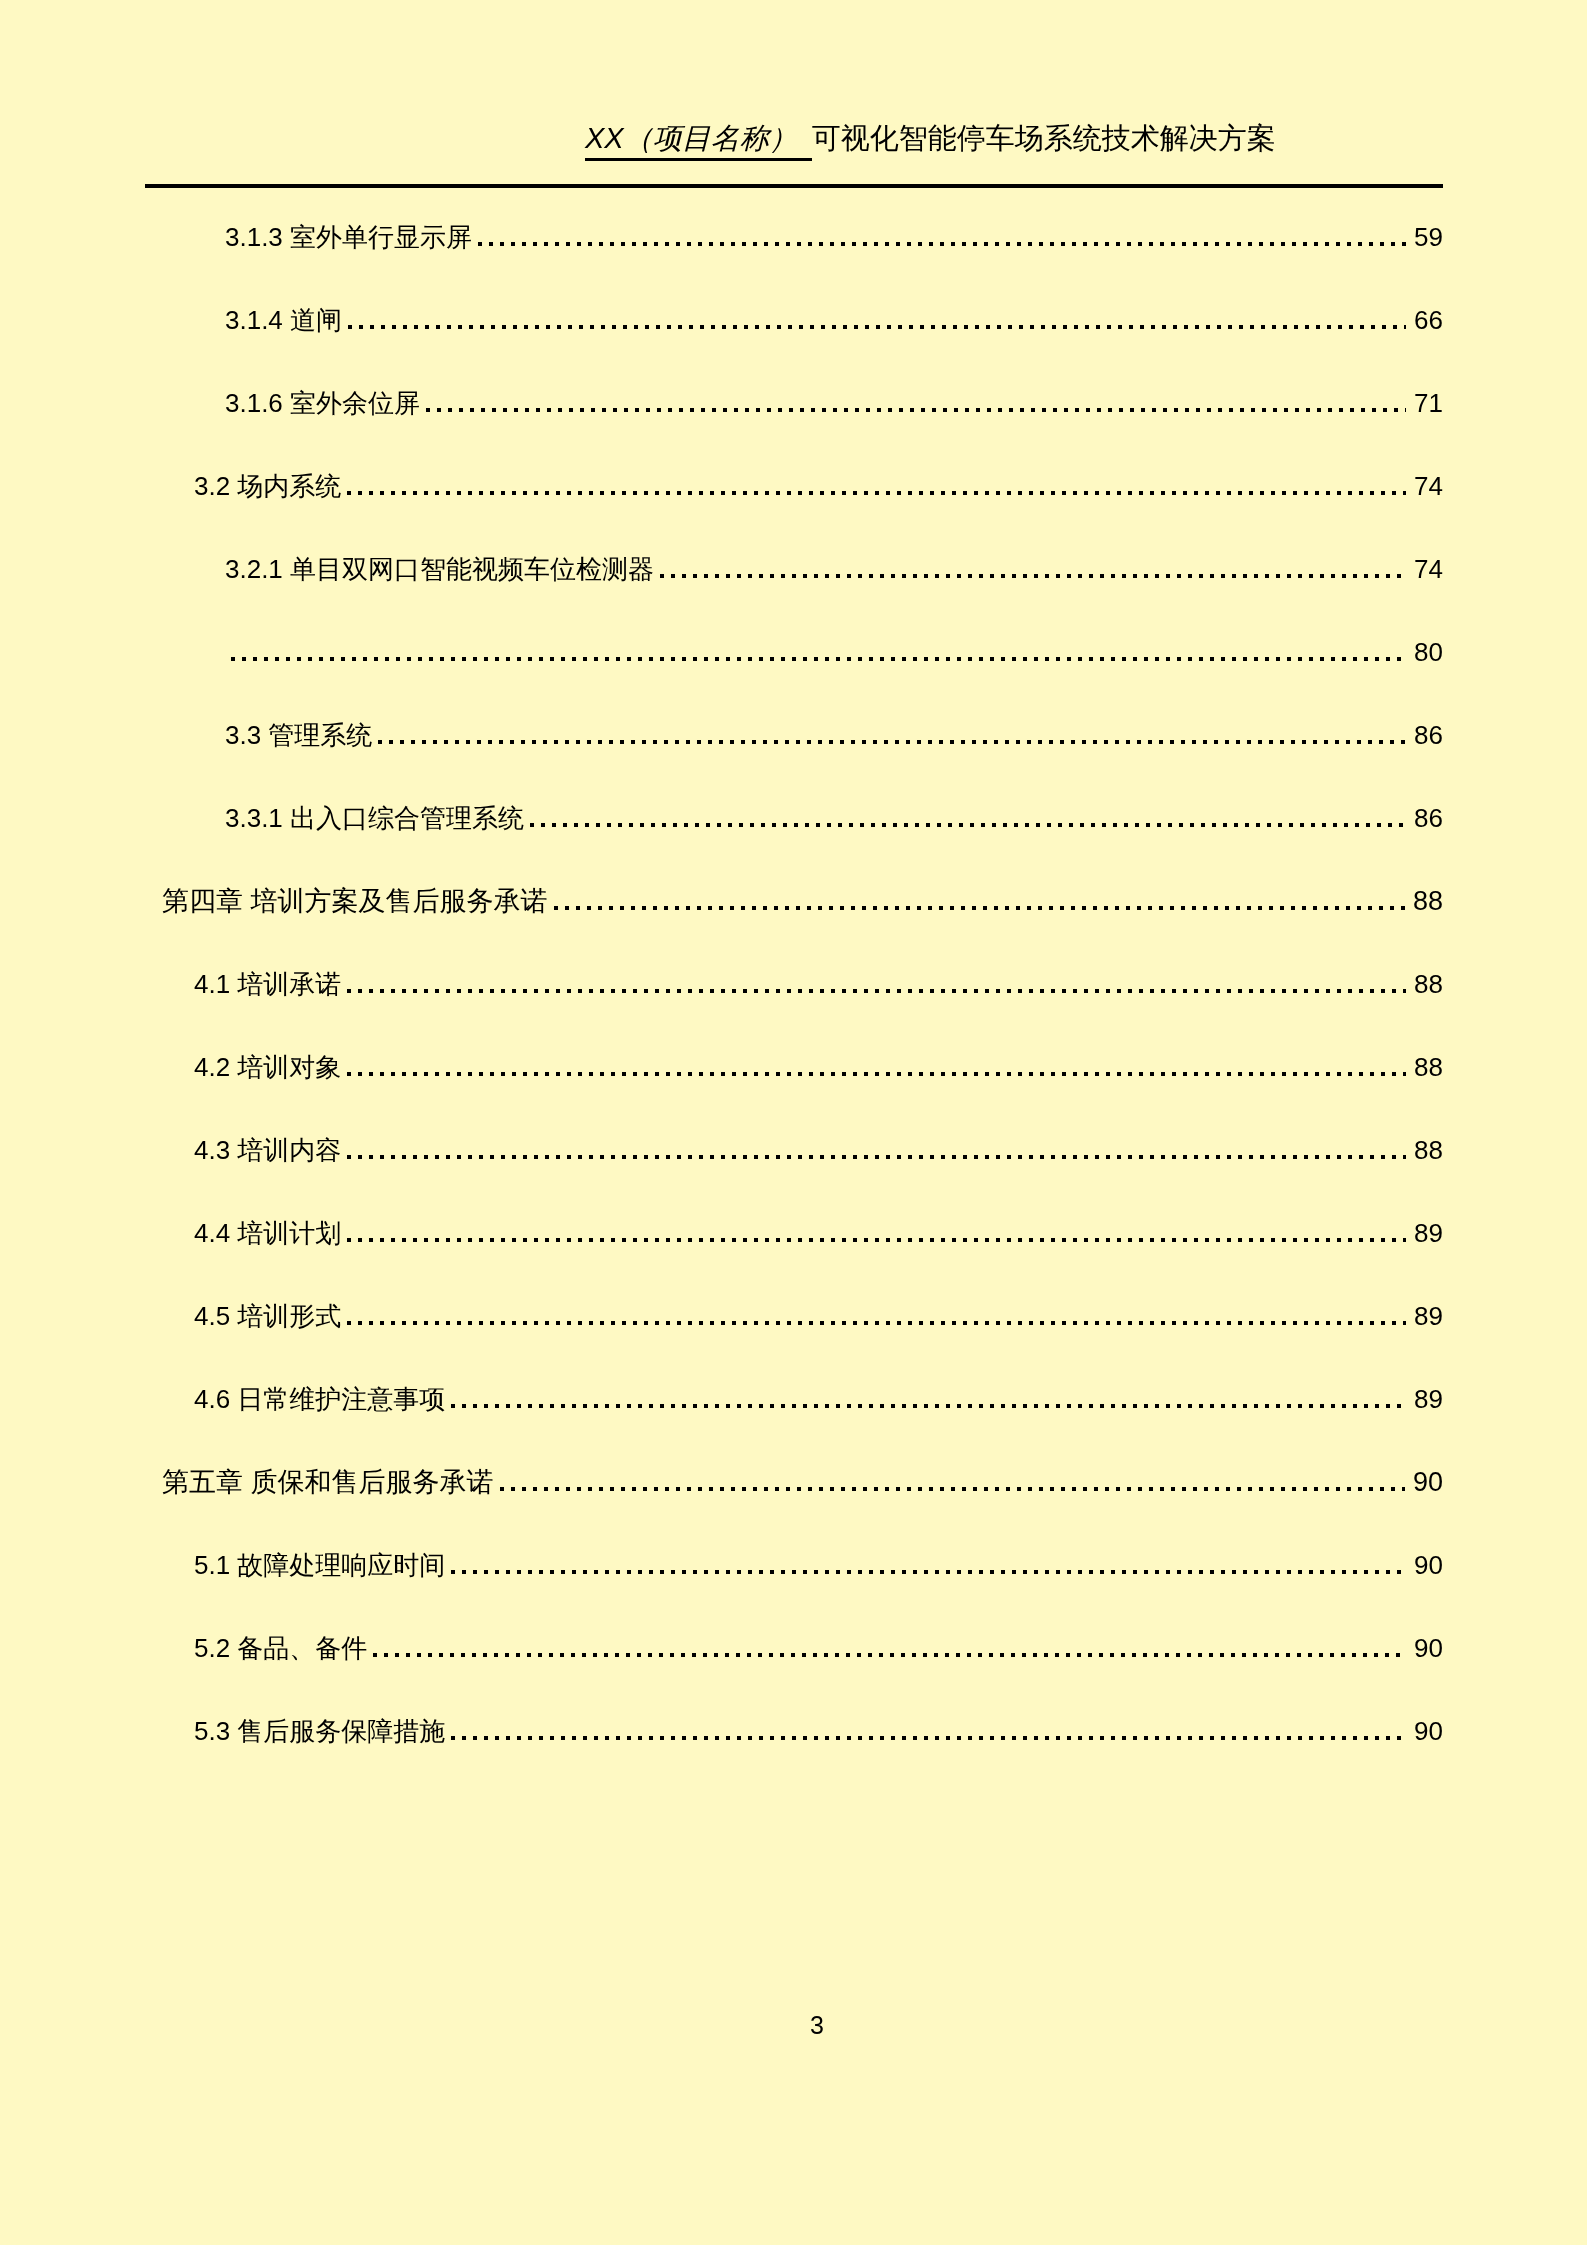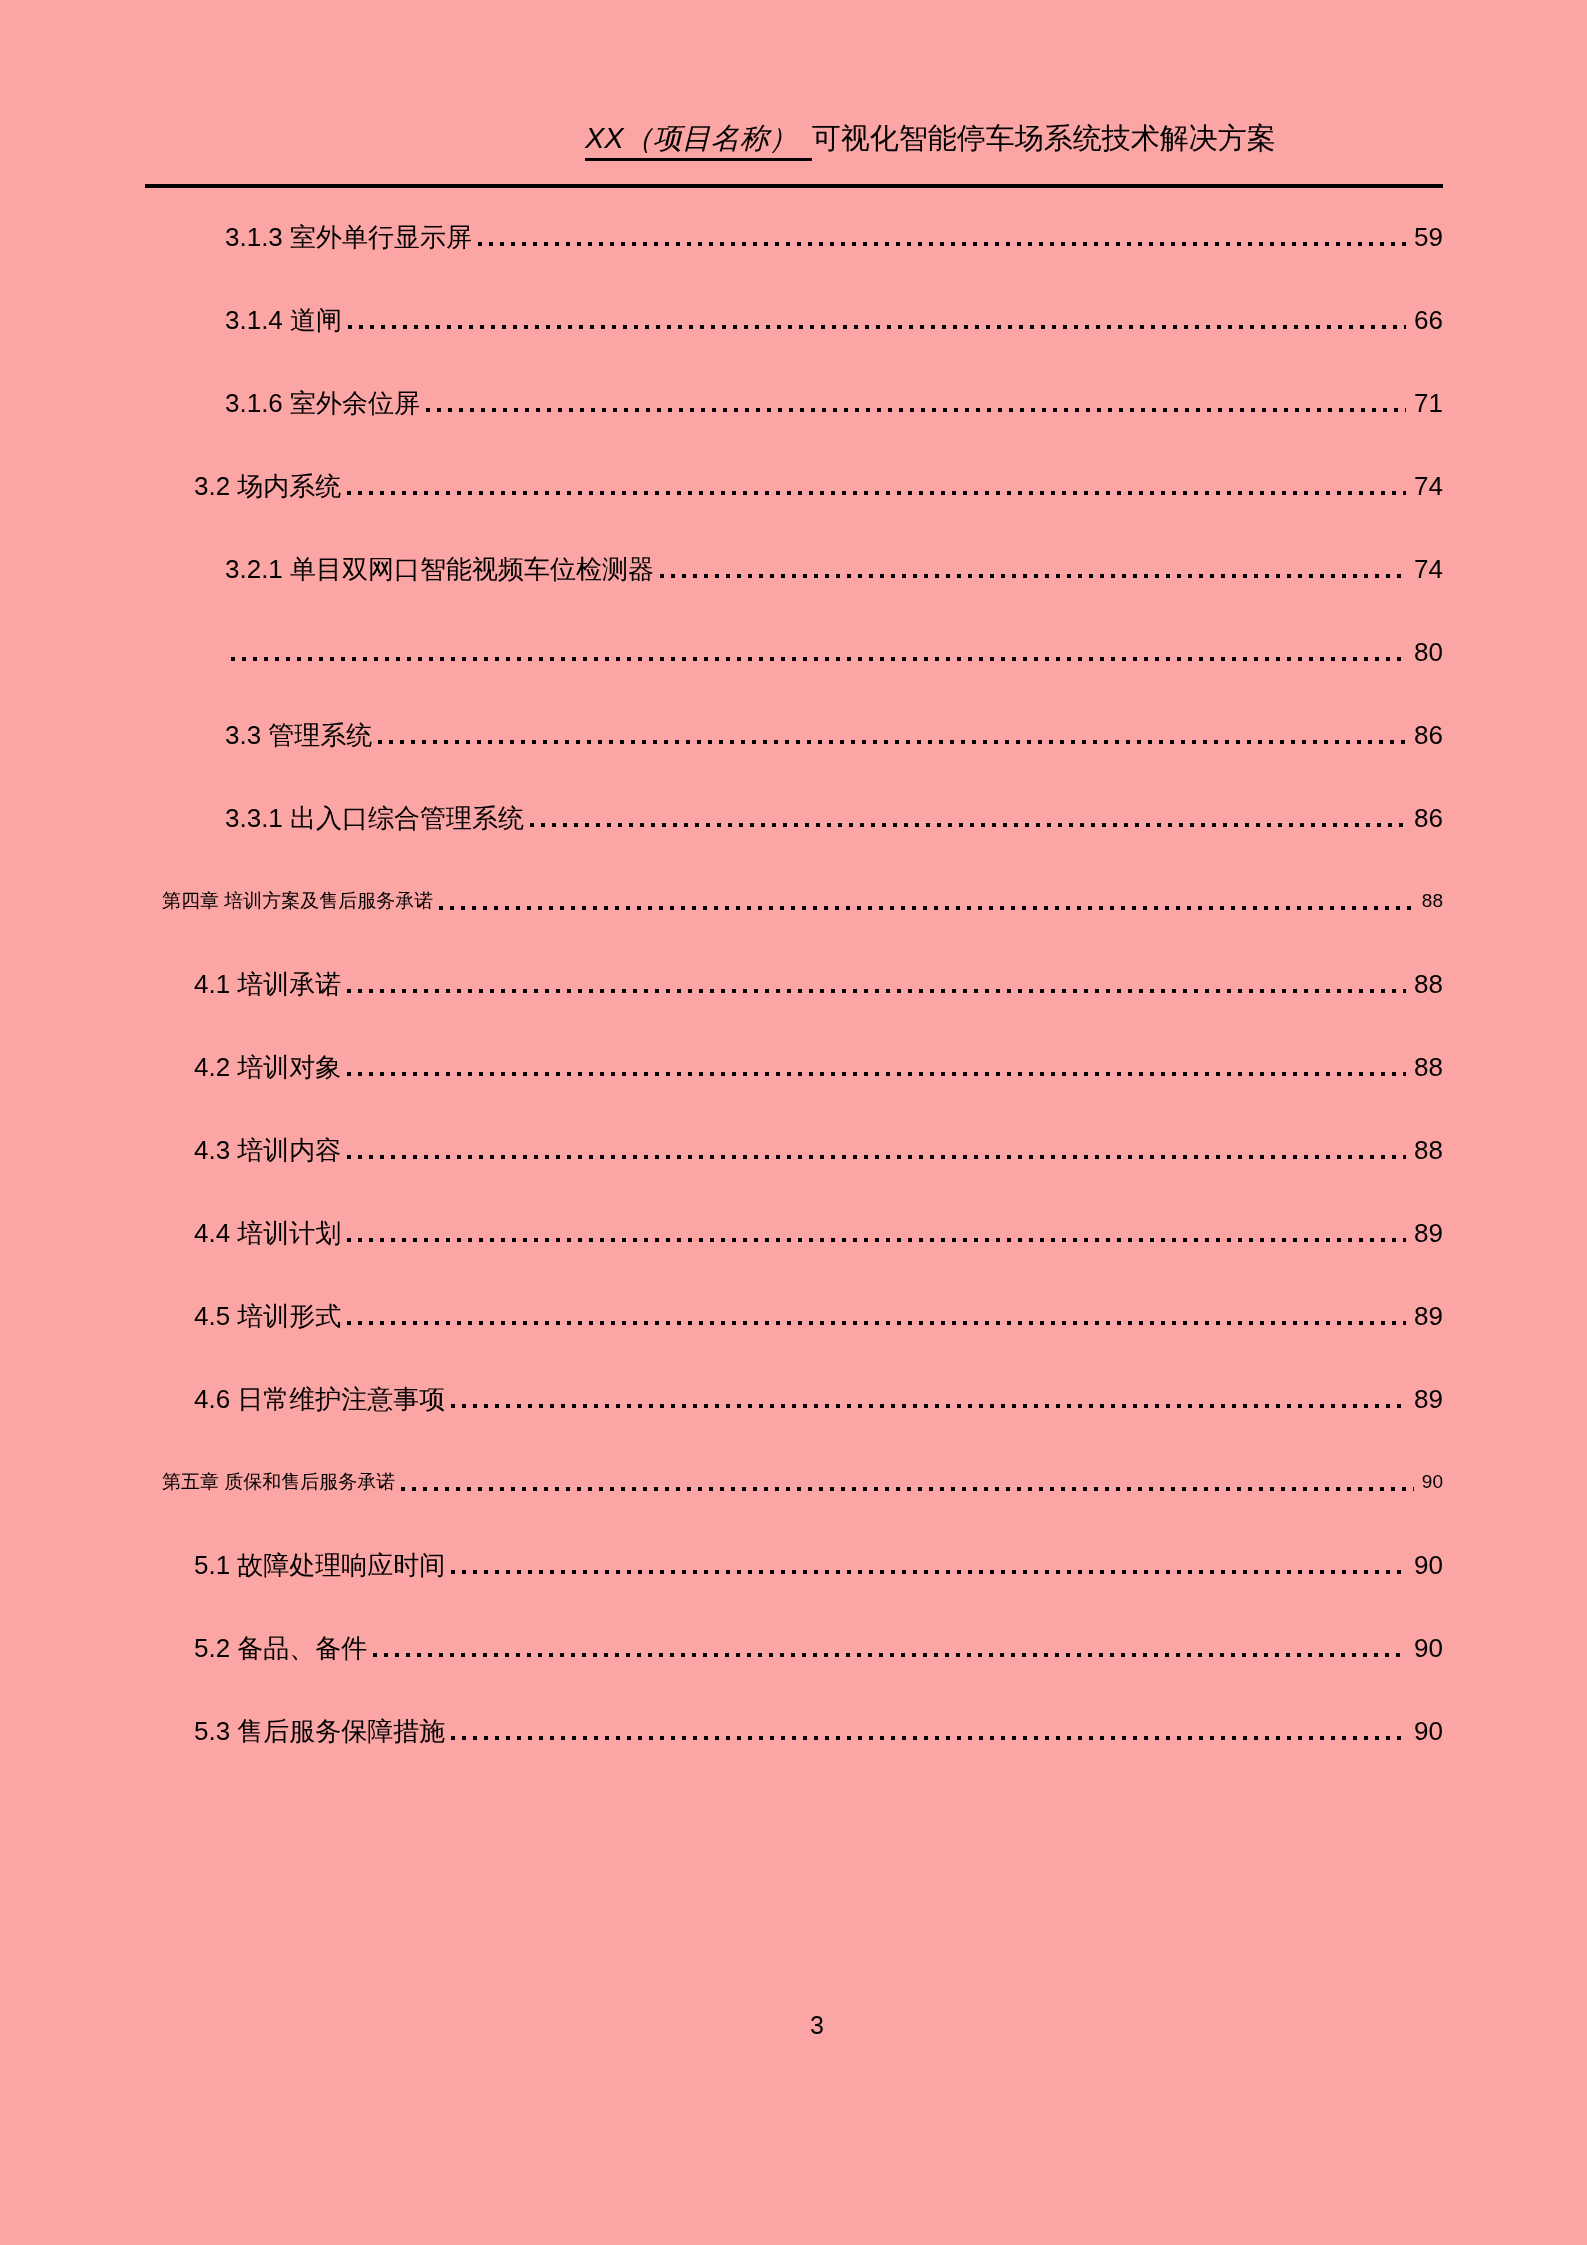--- a/index.html
+++ b/index.html
@@ -1,20 +1,20 @@
 <!DOCTYPE html>
 <html><head>
 <meta charset="utf-8">
 <style>
   html, body { margin: 0; padding: 0; background: #e8e8e8; }
   .page {
     position: relative;
     width: 1587px;
     height: 2245px;
-    background: #fca5a5;
+    background: #fef9c3;
     font-family: "Liberation Sans", sans-serif;
     color: #000000;
     overflow: hidden;
   }
   
   .doc-header {
     position: absolute;
     left: 585px;
     top: 118px;
     font-size: 29px;
@@ -46,21 +46,21 @@
   }
   .toc-row {
     display: flex;
     align-items: flex-start;
     height: 34px;
     margin-bottom: 49px;
     font-size: 26px;
     line-height: 34px;
     cursor: pointer;
   }
-  .toc-row.lvl1 { padding-left: 17px; font-size: 19px; }
+  .toc-row.lvl1 { padding-left: 17px; font-size: 27px; }
   .toc-row.lvl2 { padding-left: 49px; }
   .toc-row.lvl3 { padding-left: 80px; }
   .toc-label { white-space: nowrap; flex: 0 0 auto; }
   .toc-dots {
     flex: 1 1 auto;
     align-self: flex-end;
     height: 4px;
     margin: 0 8px 8px 6px;
     background: repeating-linear-gradient(90deg,
       #000000 0, #000000 4px,

